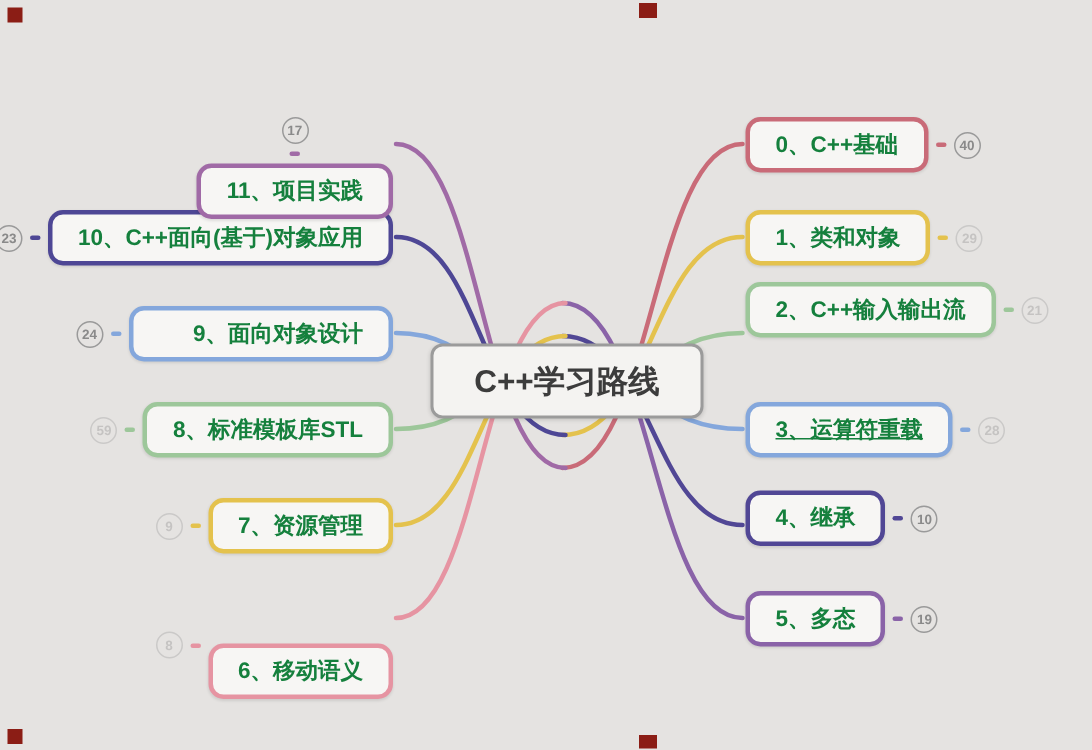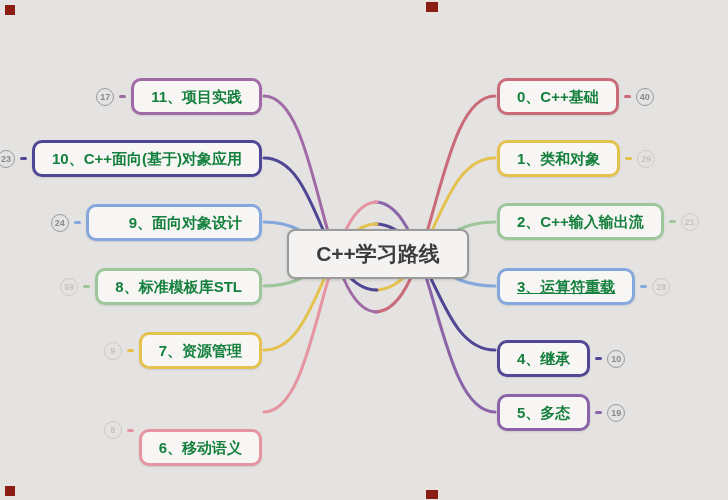--- a/index.html
+++ b/index.html
@@ -66,31 +66,31 @@
       <div class="topic" style="top: 78px; left: 497px;">
         <div class="tbox" style="border-color: rgb(201, 107, 120);">0、C++基础</div>
         <div class="stub" style="background: rgb(201, 107, 120);"></div>
         <div class="badge">40</div>
       </div>
       <div class="topic" style="top: 140px; left: 497px;">
         <div class="tbox" style="border-color: rgb(228, 194, 77);">1、类和对象</div>
         <div class="stub" style="background: rgb(228, 194, 77);"></div>
         <div class="badge faint">29</div>
       </div>
-      <div class="topic" style="top: 203px; left: 497px;">
+      <div class="topic" style="top: 188px; left: 497px;">
         <div class="tbox" style="border-color: rgb(157, 199, 154);">2、C++输入输出流</div>
         <div class="stub" style="background: rgb(157, 199, 154);"></div>
         <div class="badge faint">21</div>
       </div>
       <div class="topic" style="top: 268px; left: 497px;">
         <div class="tbox" style="border-color: rgb(132, 167, 220); text-decoration: underline;">3、运算符重载</div>
         <div class="stub" style="background: rgb(132, 167, 220);"></div>
         <div class="badge faint">28</div>
       </div>
-      <div class="topic" style="top: 340px; left: 497px;">
+      <div class="topic" style="top: 327px; left: 497px;">
         <div class="tbox" style="border-color: rgb(81, 71, 149);">4、继承</div>
         <div class="stub" style="background: rgb(81, 71, 149);"></div>
         <div class="badge">10</div>
       </div>
       <div class="topic" style="top: 394px; left: 497px;">
         <div class="tbox" style="border-color: rgb(138, 99, 168); text-align: center;">5、多态</div>
         <div class="stub" style="background: rgb(138, 99, 168);"></div>
         <div class="badge">19</div>
       </div>
       <div class="topic" style="top: 394px; right: 466px;">
@@ -111,21 +111,21 @@
       <div class="topic" style="top: 204px; right: 466px;">
         <div class="badge">24</div>
         <div class="stub" style="background: rgb(132, 167, 220);"></div>
         <div class="tbox" style="border-color: rgb(132, 167, 220); padding-left: 40px;">9、面向对象设计</div>
       </div>
       <div class="topic" style="top: 140px; right: 466px;">
         <div class="badge">23</div>
         <div class="stub" style="background: rgb(78, 71, 149);"></div>
         <div class="tbox" style="border-color: rgb(78, 71, 149);">10、C++面向(基于)对象应用</div>
       </div>
-      <div class="topic" style="top: 78px; right: 466px;">
+      <div class="topic" style="top: 78px; right: 466px; flex-direction: column;">
         <div class="badge">17</div>
         <div class="stub" style="background: rgb(160, 106, 166);"></div>
         <div class="tbox" style="border-color: rgb(160, 106, 166);">11、项目实践</div>
       </div>
     </div>
 
   <div class="center-node">
     <span>C++学习路线</span>
   </div>
 

